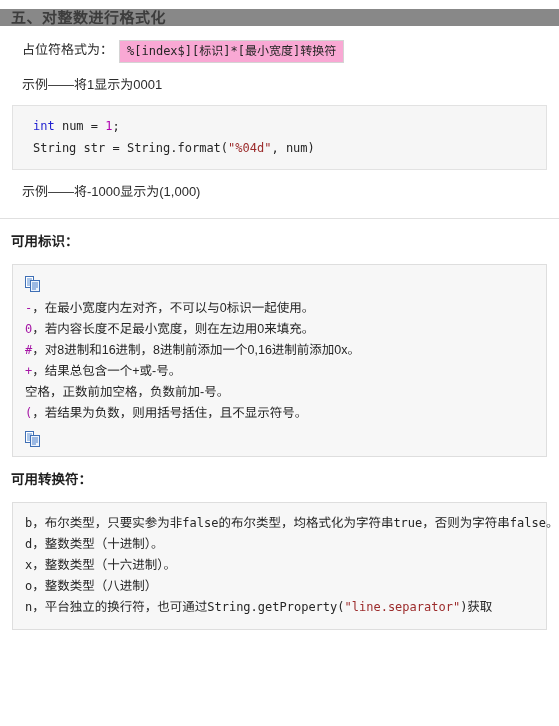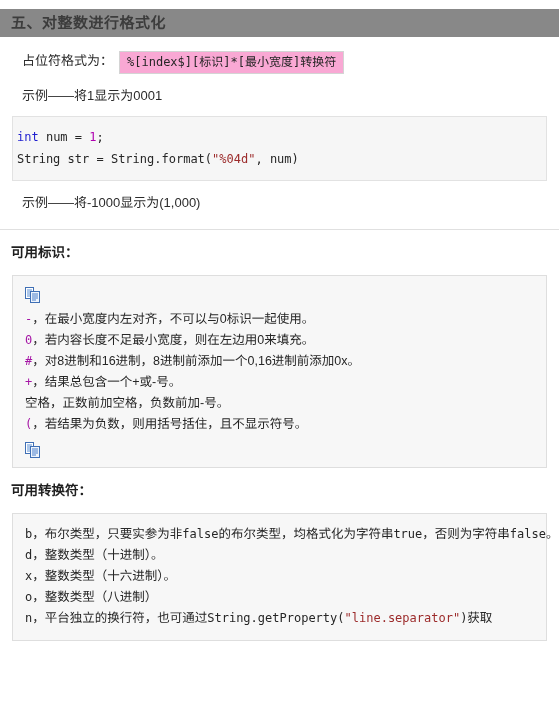--- a/index.html
+++ b/index.html
@@ -21,21 +21,21 @@
     width: 559px;
     height: 726px;
     position: relative;
     box-sizing: border-box;
   }
 
   
   .section-bar {
     margin-top: 9px;
     background: #888888;
-    height: 28px;
+    height: 17px;
     display: flex;
     align-items: center;
     padding-left: 11px;
     box-sizing: border-box;
   }
   .section-bar-title {
     font-size: 15px;
     font-weight: bold;
     color: #3c3c3c;
     letter-spacing: 0.5px;
@@ -73,21 +73,21 @@
     margin: 13px 0 0 22px;
     line-height: 18px;
     white-space: pre;
   }
 
   
   .code-block {
     margin: 11px 12px 0 12px;
     background: #f6f6f6;
     border: 1px solid #e2e2e2;
-    padding: 9px 0 10px 4px;
+    padding: 9px 0 10px 20px;
     box-sizing: border-box;
     font-family: "DejaVu Sans Mono", "Liberation Mono", monospace;
     font-size: 12px;
     line-height: 22px;
     color: #262626;
     white-space: pre;
   }
   .code-block .ln { display: block; white-space: pre; }
   .kw  { color: #1f1fd0; }
   .num { color: #b000b0; }

